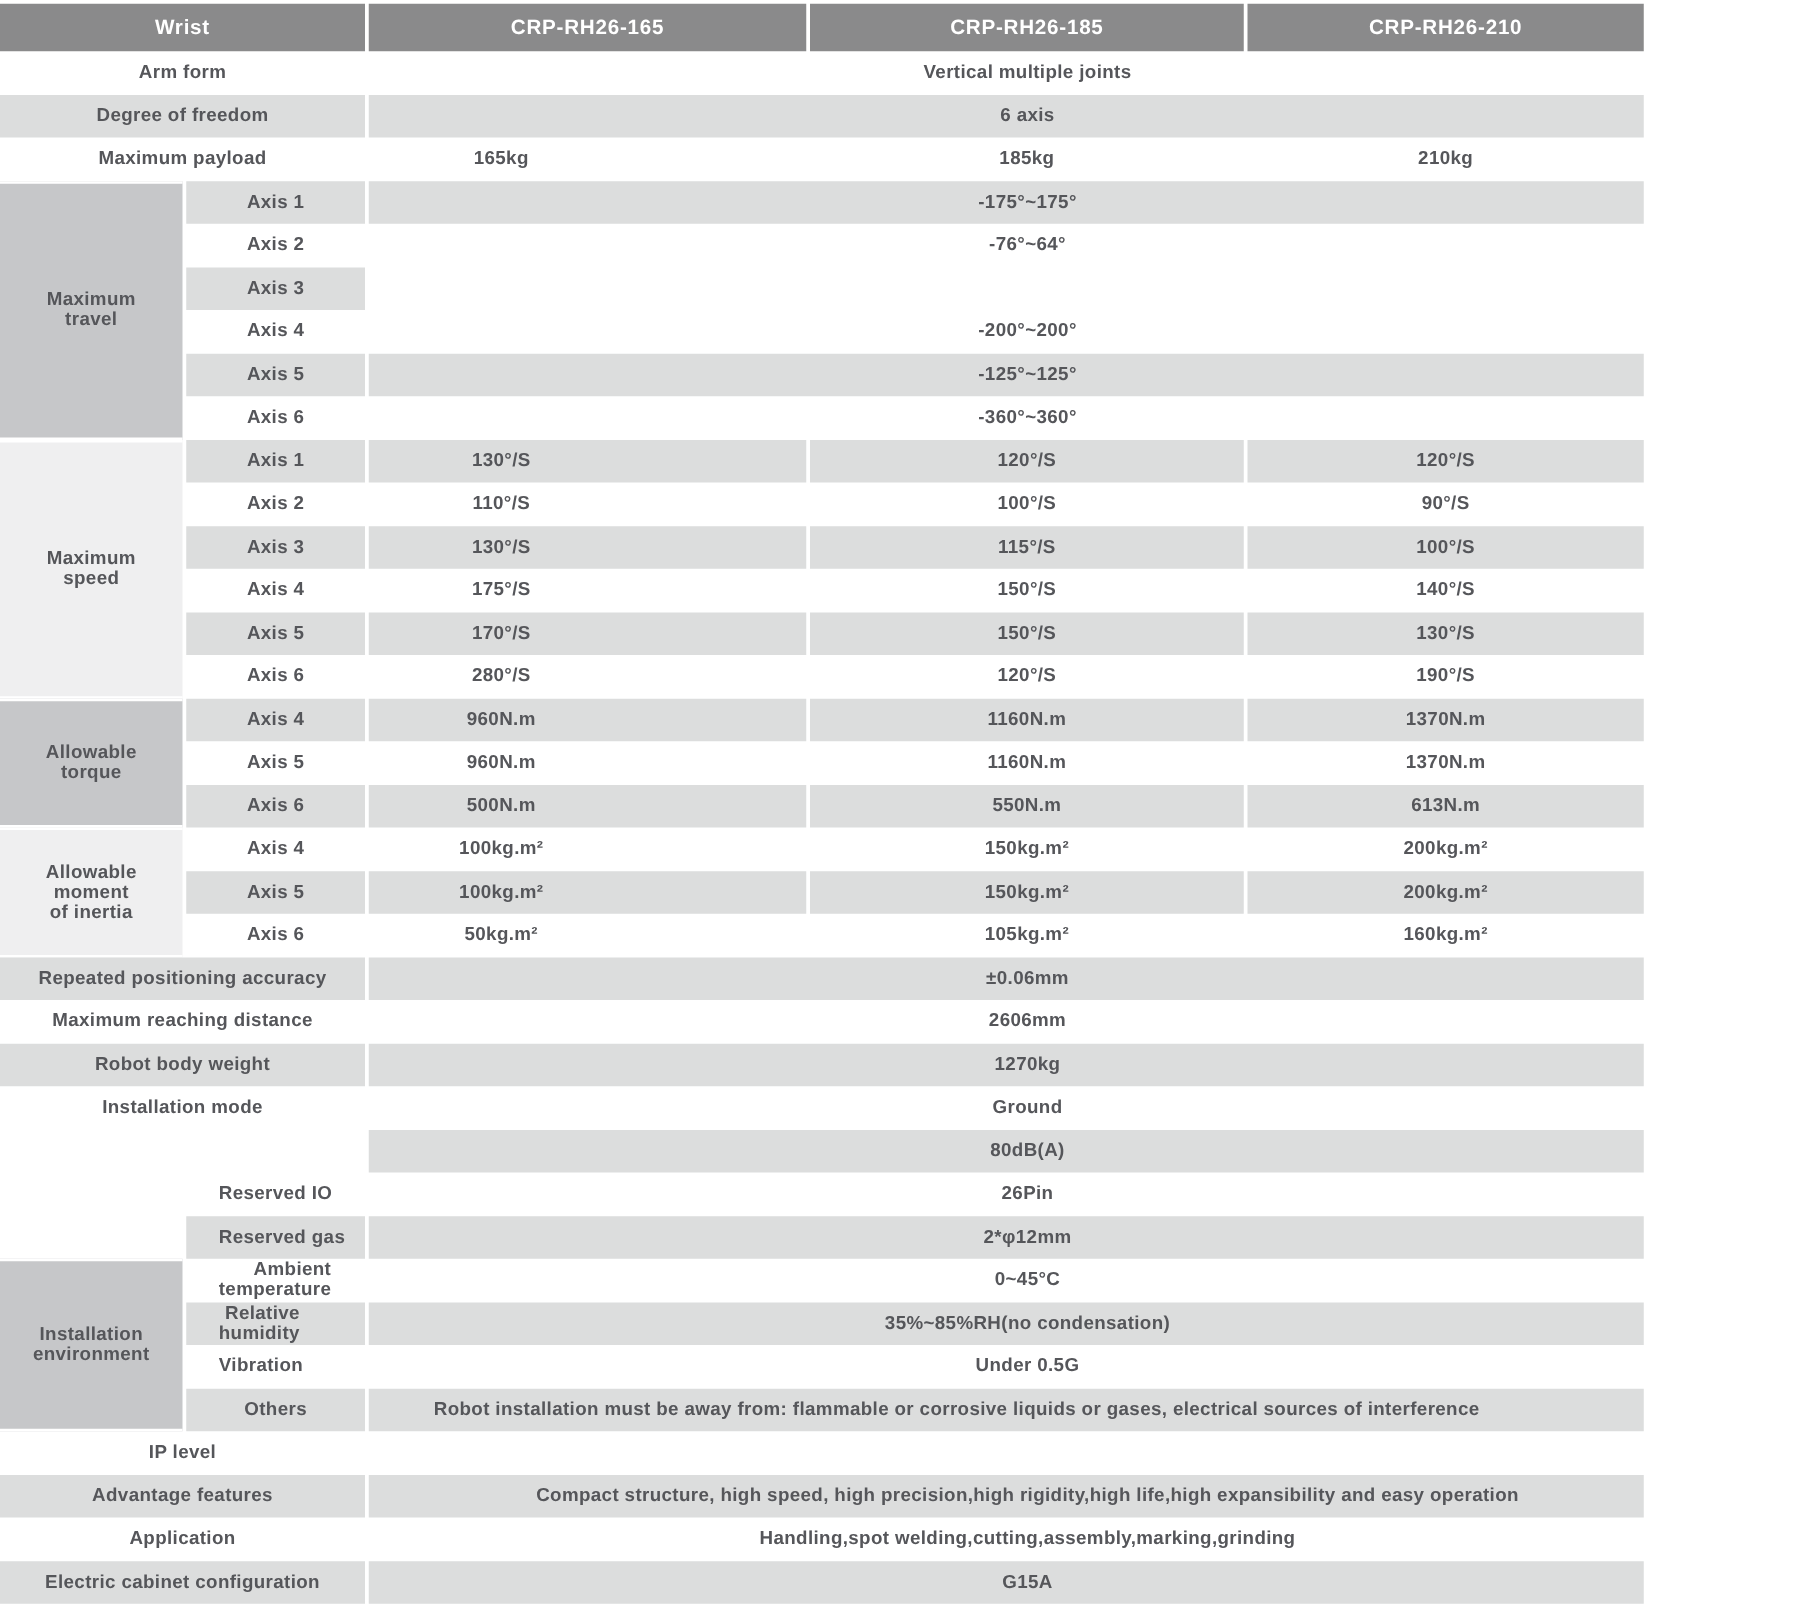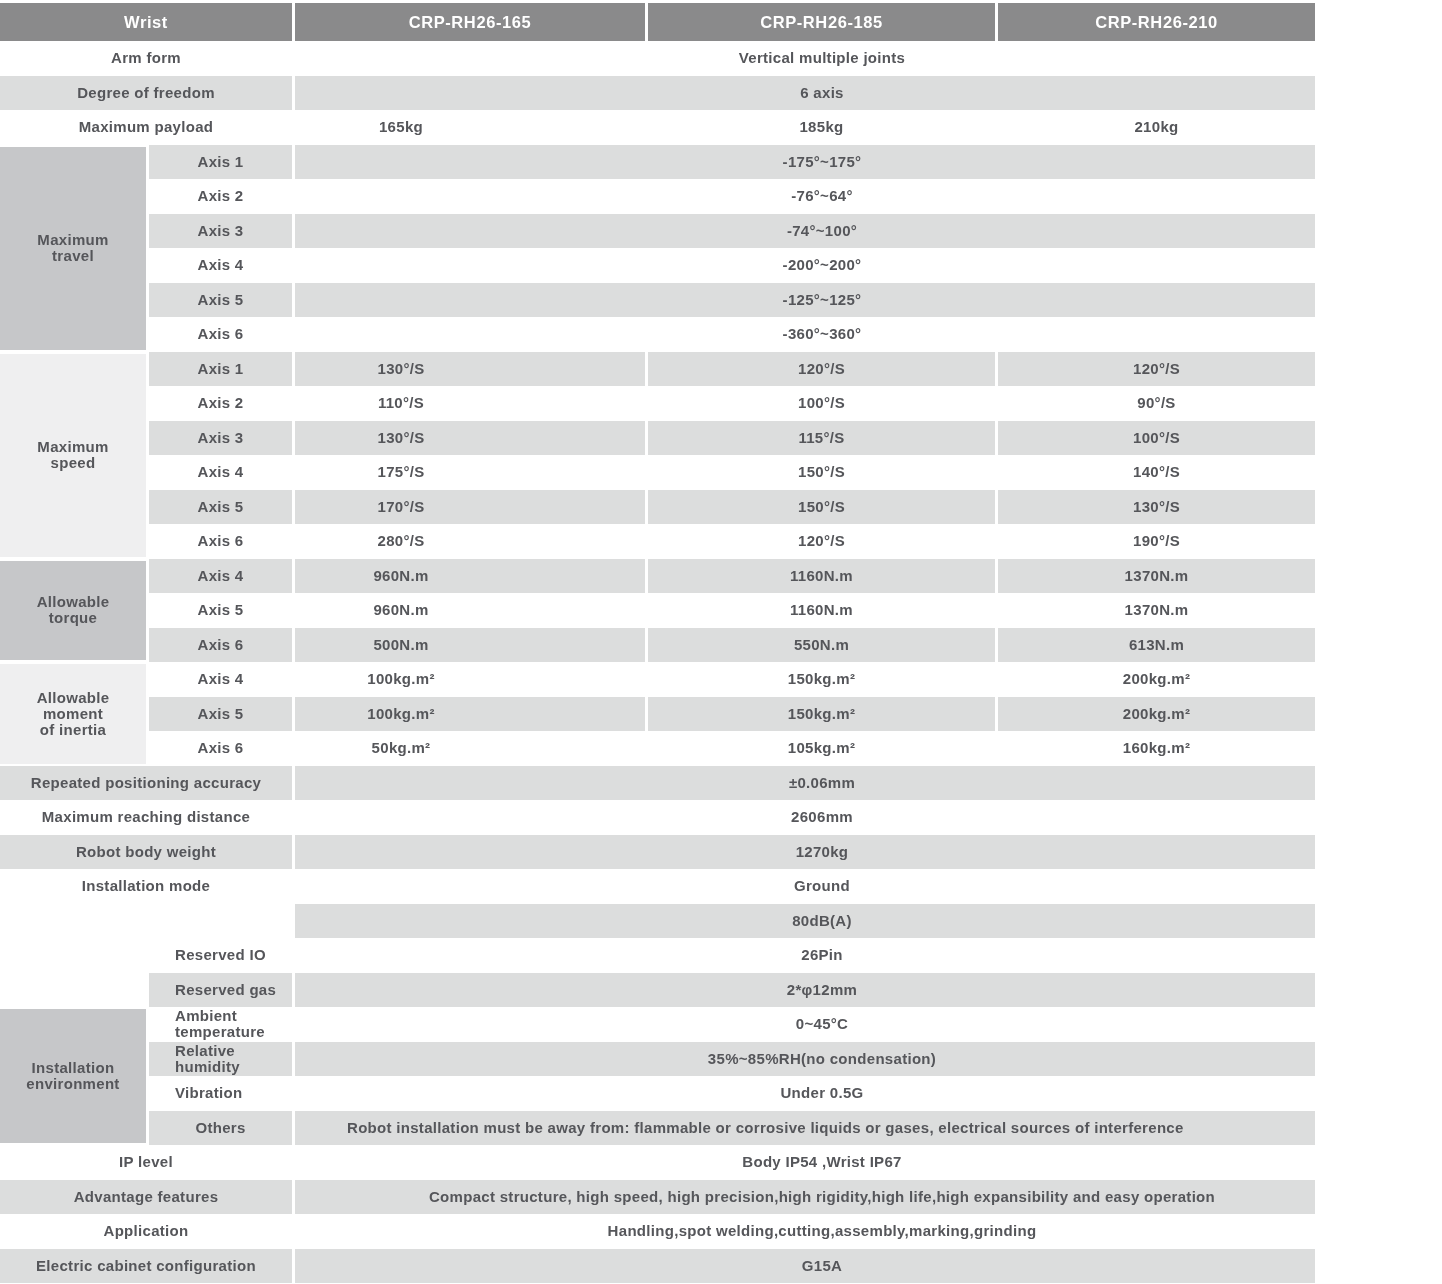--- a/index.html
+++ b/index.html
@@ -19,21 +19,21 @@
     letter-spacing:.3px;line-height:16px;
     overflow:hidden;
   }
   .th{background:#8a8a8b;color:#ffffff;font-size:16.5px;letter-spacing:.6px;}
   .g{background:#dcdddd;}
   .gd{background:#c6c7c9;border-top:2px solid #fff;border-bottom:2px solid #fff;}
   .gl{background:#efeff0;border-top:2px solid #fff;border-bottom:2px solid #fff;}
   .pre{white-space:pre-line;}
   .v1{padding-right:138px;}          
   .vm{padding-left:34px;text-align:right;}            
-  .lft{justify-content:flex-start;text-align:left;}
+  .lft{justify-content:flex-start;text-align:right;}
   .sbp{padding-left:26px;}
   .oth{justify-content:flex-start;text-align:left;padding-left:52px;padding-right:105px;line-height:17px;}
 </style>
 </head>
 <body>
 
 <div class="tbl">
 
   <div class="c th" style="grid-area:1/1/2/3">Wrist</div>
   <div class="c th" style="grid-area:1/3/2/4">CRP-RH26-165</div>
@@ -51,21 +51,20 @@
   <div class="c" style="grid-area:4/4/5/5">185kg</div>
   <div class="c" style="grid-area:4/5/5/6">210kg</div>
 
   <div class="c gd pre" style="grid-area:5/1/11/2">Maximum
 travel</div>
   <div class="c g" style="grid-area:5/2/6/3">Axis 1</div>
   <div class="c g vm" style="grid-area:5/3/6/6">-175°~175°</div>
   <div class="c" style="grid-area:6/2/7/3">Axis 2</div>
   <div class="c vm" style="grid-area:6/3/7/6">-76°~64°</div>
   <div class="c g" style="grid-area:7/2/8/3">Axis 3</div>
-  <div class="c g vm" style="grid-area:7/3/8/6">-74°~100°</div>
   <div class="c" style="grid-area:8/2/9/3">Axis 4</div>
   <div class="c vm" style="grid-area:8/3/9/6">-200°~200°</div>
   <div class="c g" style="grid-area:9/2/10/3">Axis 5</div>
   <div class="c g vm" style="grid-area:9/3/10/6">-125°~125°</div>
   <div class="c" style="grid-area:10/2/11/3">Axis 6</div>
   <div class="c vm" style="grid-area:10/3/11/6">-360°~360°</div>
 
   <div class="c gl pre" style="grid-area:11/1/17/2">Maximum
 speed</div>
   <div class="c g" style="grid-area:11/2/12/3">Axis 1</div>
@@ -146,21 +145,20 @@
   <div class="c vm" style="grid-area:30/3/31/6">0~45°C</div>
   <div class="c g lft sbp pre" style="grid-area:31/2/32/3">Relative
 humidity</div>
   <div class="c g vm" style="grid-area:31/3/32/6">35%~85%RH(no condensation)</div>
   <div class="c lft sbp" style="grid-area:32/2/33/3">Vibration</div>
   <div class="c vm" style="grid-area:32/3/33/6">Under 0.5G</div>
   <div class="c g" style="grid-area:33/2/34/3">Others</div>
   <div class="c g oth" style="grid-area:33/3/34/6">Robot installation must be away from: flammable or corrosive liquids or gases, electrical sources of interference</div>
 
   <div class="c" style="grid-area:34/1/35/3">IP level</div>
-  <div class="c vm" style="grid-area:34/3/35/6">Body IP54 ,Wrist IP67</div>
   <div class="c g" style="grid-area:35/1/36/3">Advantage features</div>
   <div class="c g vm" style="grid-area:35/3/36/6">Compact structure, high speed, high precision,high rigidity,high life,high expansibility and easy operation</div>
   <div class="c" style="grid-area:36/1/37/3">Application</div>
   <div class="c vm" style="grid-area:36/3/37/6">Handling,spot welding,cutting,assembly,marking,grinding</div>
   <div class="c g" style="grid-area:37/1/38/3">Electric cabinet configuration</div>
   <div class="c g vm" style="grid-area:37/3/38/6">G15A</div>
 
 </div>
 
 </body></html>

